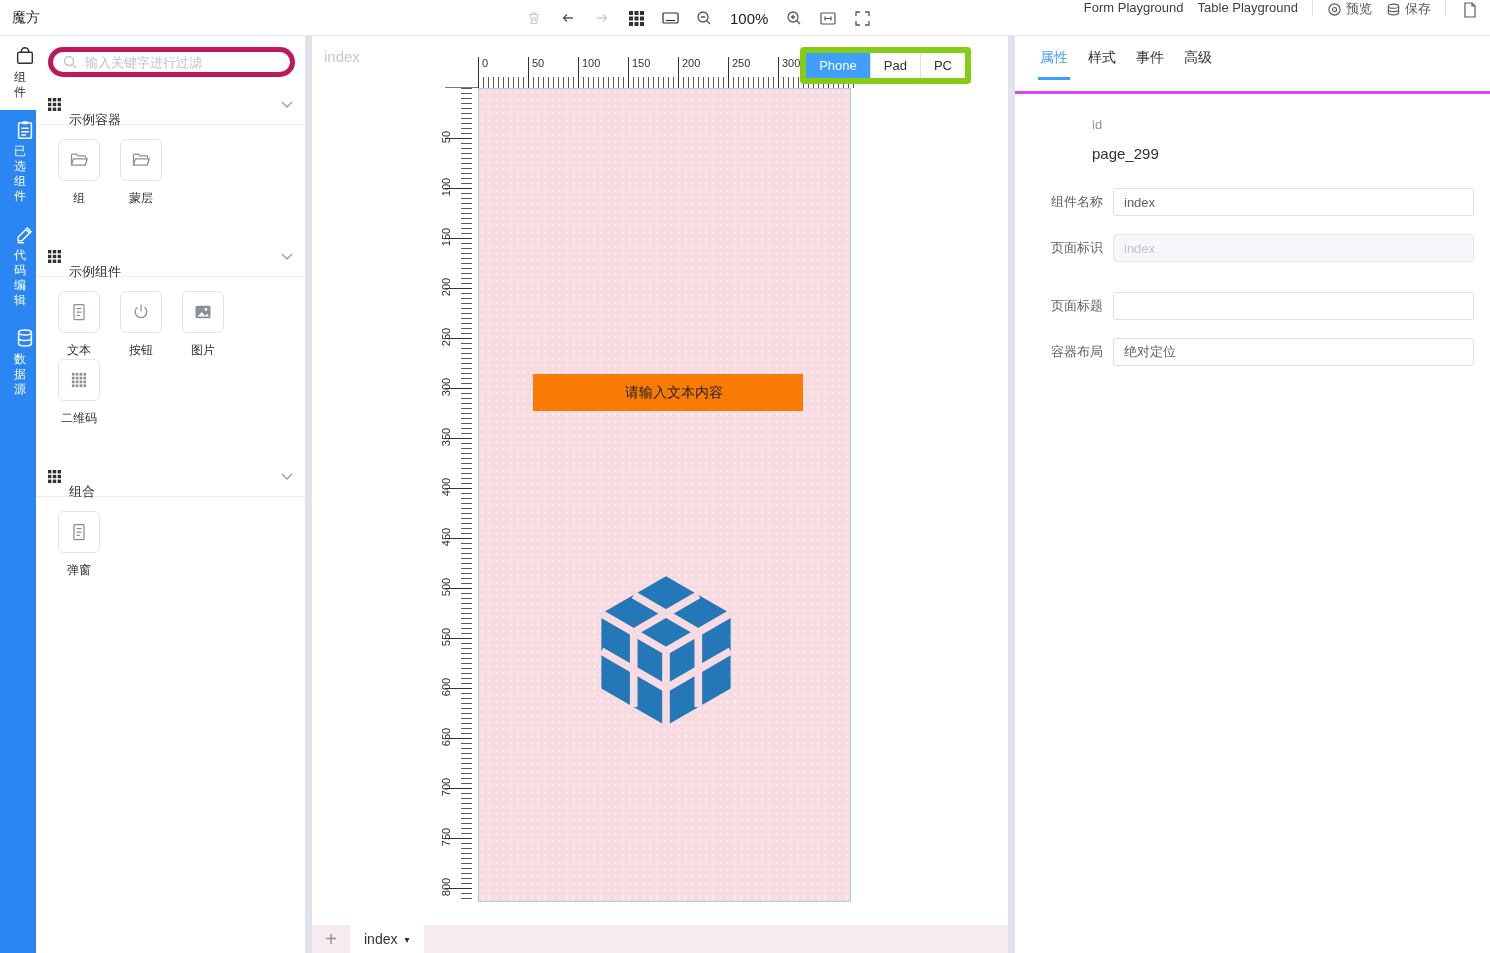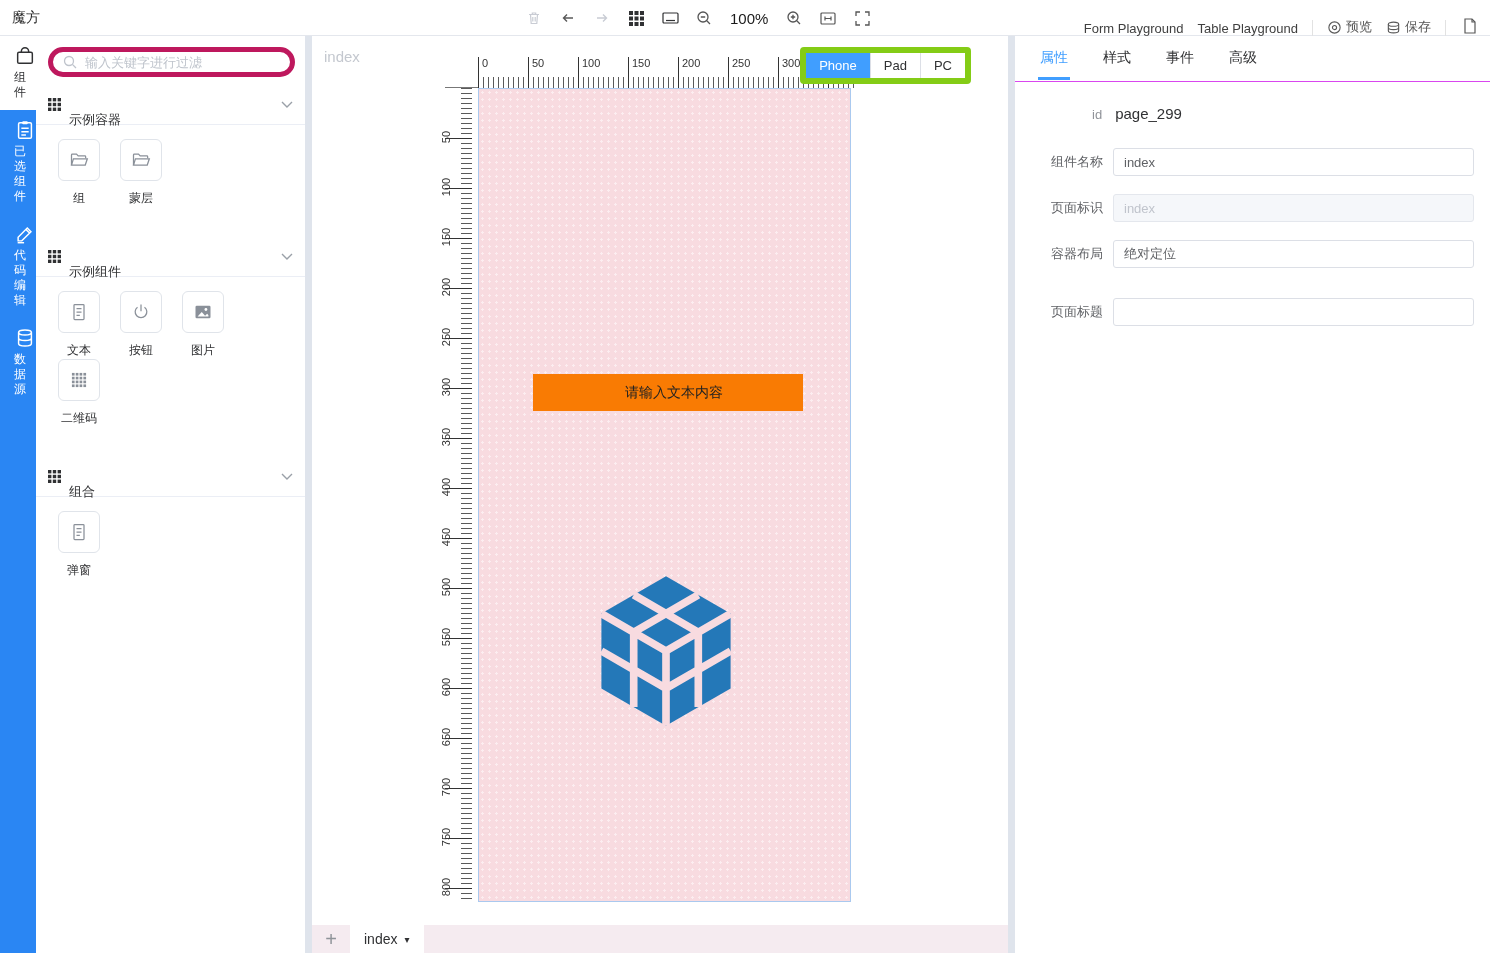--- a/index.html
+++ b/index.html
@@ -3,21 +3,21 @@
 <meta charset="utf-8">
 <style>
   * { margin:0; padding:0; box-sizing:border-box; }
   html,body { width:1490px; height:953px; overflow:hidden; font-family:"Liberation Sans","DejaVu Sans",sans-serif; background:#fff; }
   .topbar { position:absolute; left:0; top:0; width:1490px; height:36px; background:#fff; border-bottom:1px solid #e4e7ed; z-index:30; }
   .app-title { position:absolute; left:12px; top:9px; font-size:14px; color:#262626; }
   .tb-center { position:absolute; left:524px; top:0; height:36px; display:flex; align-items:center; gap:14px; }
   .tb-btn { width:20px; height:20px; display:flex; align-items:center; justify-content:center; color:#595959; cursor:pointer; }
   .tb-btn.disabled { color:#c9ccd4; }
   .tb-zoom { font-size:15px; color:#1a1a1a; padding:0 2px; }
-  .tb-right { position:absolute; right:10px; top:0; height:36px; display:flex; align-items:flex-end; gap:14px; }
+  .tb-right { position:absolute; right:10px; top:0; height:36px; display:flex; align-items:flex-start; gap:14px; }
   .tb-link { font-size:13px; color:#404040; cursor:pointer; }
   .tb-sep { width:1px; height:16px; background:#e2e2e2; }
   .tb-action { display:flex; align-items:center; gap:4px; font-size:13px; color:#595959; cursor:pointer; }
   .main { position:absolute; left:0; top:36px; width:1490px; height:917px; }
   
   .activity { position:absolute; left:0; top:0; width:36px; height:917px; background:#2a86f3; }
   .act-item { width:36px; padding:9px 14px 10px; text-align:center; color:#fff; cursor:pointer; }
   .act-item .lbl { font-size:12px; line-height:15px; display:block; word-break:break-all; }
   .act-item svg { display:block; margin:0 auto 3px; }
   .act-item.active { background:#fff; color:#303133; }
@@ -56,25 +56,25 @@
   .pc-title { position:absolute; left:0; width:100%; top:100px; text-align:center; font-size:23px; color:#3a3a3a; }
   .pc-btn { position:absolute; left:54px; top:206px; width:270px; height:37px; background:#f97b03; border:none; color:#222; font-size:14px; font-family:inherit; cursor:pointer; }
   .pc-input { position:absolute; left:54px; top:285px; width:270px; height:37px; background:#f97b03; color:#222; font-size:14px; display:flex; align-items:center; justify-content:center; cursor:text;padding-left:12px; }
   .pc-cube { position:absolute; left:102px; top:468px; }
   .bottom-bar { position:absolute; left:0; bottom:0; width:100%; height:28px; background:#f5ebf0; display:flex; align-items:stretch; }
   .bb-add { width:38px; display:flex; align-items:center; justify-content:center; color:#8f9399; font-size:20px; cursor:pointer; }
   .bb-tab { background:#fff; padding:0 14px; display:flex; align-items:center; gap:7px; font-size:14px; color:#303133; cursor:pointer; }
   .bb-caret { font-size:10px; color:#303133; }
   
   .inspector { position:absolute; left:1015px; top:0; width:475px; height:917px; background:#fff; }
-  .insp-tabs { display:flex; gap:35px; padding:13px 0 2px 25px; border-bottom:1px solid #d946ef; }
+  .insp-tabs { display:flex; gap:20px; padding:13px 0 12px 25px; border-bottom:3px solid #d946ef; }
   .insp-tab { font-size:14px; color:#303133; padding-bottom:12px; position:relative; cursor:pointer; }
   .insp-tab.active { color:#409eff; }
   .insp-tab.active:after { content:""; position:absolute; left:-2px; right:-2px; bottom:-1px; height:3px; background:#409eff; }
-  .id-row { margin:23px 0 0 77px; display:flex; align-items:baseline; gap:13px; }
+  .id-row { margin:23px 0 0 77px; display:flex; align-items:baseline; gap:13px;flex-direction:column; }
   .id-label { font-size:13px; color:#909399; }
   .id-value { font-size:15px; color:#303133; }
   .f-row { display:flex; align-items:center; margin:18px 16px 0 15px; }
   .f-row.first { margin-top:26px; }
   .f-label { width:73px; text-align:right; font-size:13px; color:#606266; margin-right:10px; flex:none; }
   .f-input { flex:1; height:28px; border:1px solid #dcdfe6; border-radius:3px; padding:0 10px; font-size:13px; color:#606266; font-family:inherit; outline:none; background:#fff; }
   .f-input:disabled { background:#f5f7fa; color:#c0c4cc; border-color:#e4e7ed; }
   .f-hint { margin:8px 16px 0 98px; font-size:13px; color:#c0c4cc; }
   .gap30 { margin-top:30px; }
   svg { display:block; }
@@ -485,23 +485,23 @@
     <div class="f-row first">
       <span class="f-label">组件名称</span>
       <input class="f-input" value="index" style="">
     </div>
 
     <div class="f-row">
       <span class="f-label">页面标识</span>
       <input class="f-input" disabled="" value="index" style="">
     </div>
 
+    <div class="f-row gap30">
+      <span class="f-label">页面标题</span>
+      <input class="f-input" value="" style="">
+    </div>
+
     <div class="f-row">
       <span class="f-label">容器布局</span>
       <input class="f-input" value="绝对定位" style="">
     </div>
-
-    <div class="f-row gap30">
-      <span class="f-label">页面标题</span>
-      <input class="f-input" value="" style="">
-    </div>
   </div>
 </div>
 
 </body></html>

